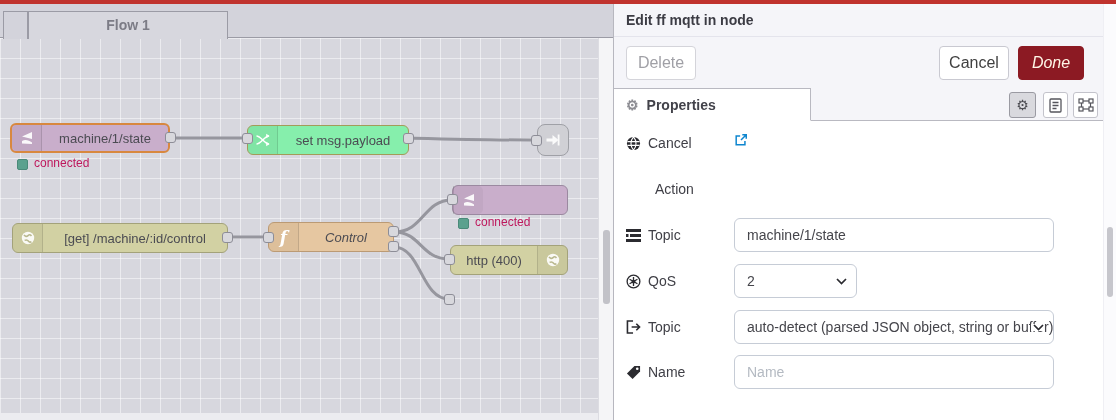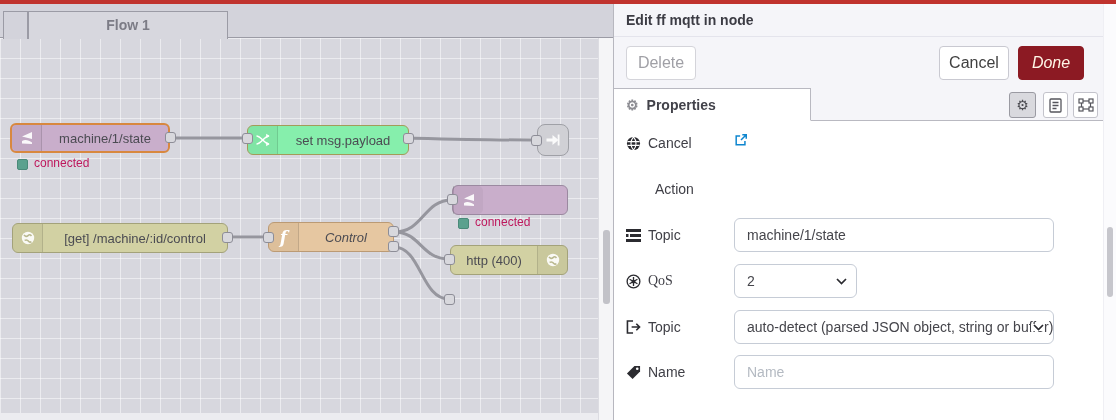--- a/index.html
+++ b/index.html
@@ -265,21 +265,21 @@
             <rect x="0" y="0" width="15" height="3"></rect>
             <rect x="4" y="5" width="11" height="3"></rect>
             <rect x="0" y="5" width="2.5" height="3"></rect>
             <rect x="0" y="10" width="15" height="3"></rect>
           </svg>
         </span>
         <span>Topic</span>
       </div>
       <input class="control" style="top: 97px; width: 320px;" value="machine/1/state">
 
-      <div class="flabel" style="top:150px;font-family:Liberation Serif, serif;">
+      <div class="flabel" style="top:150px;">
         <span>
           <svg width="15" height="15" viewBox="0 0 16 16" fill="none" stroke="#2b2b30">
             <circle cx="8" cy="8" r="6.8" stroke-width="1.4"></circle>
             <path d="M8 3.2 V12.8 M3.8 5.6 L12.2 10.4 M3.8 10.4 L12.2 5.6" stroke-width="1.4"></path>
             <circle cx="8" cy="8" r="2" fill="#2b2b30" stroke="none"></circle>
           </svg>
         </span>
         <span>QoS</span>
       </div>
       <div class="control" style="top:143px; width:123px;">

